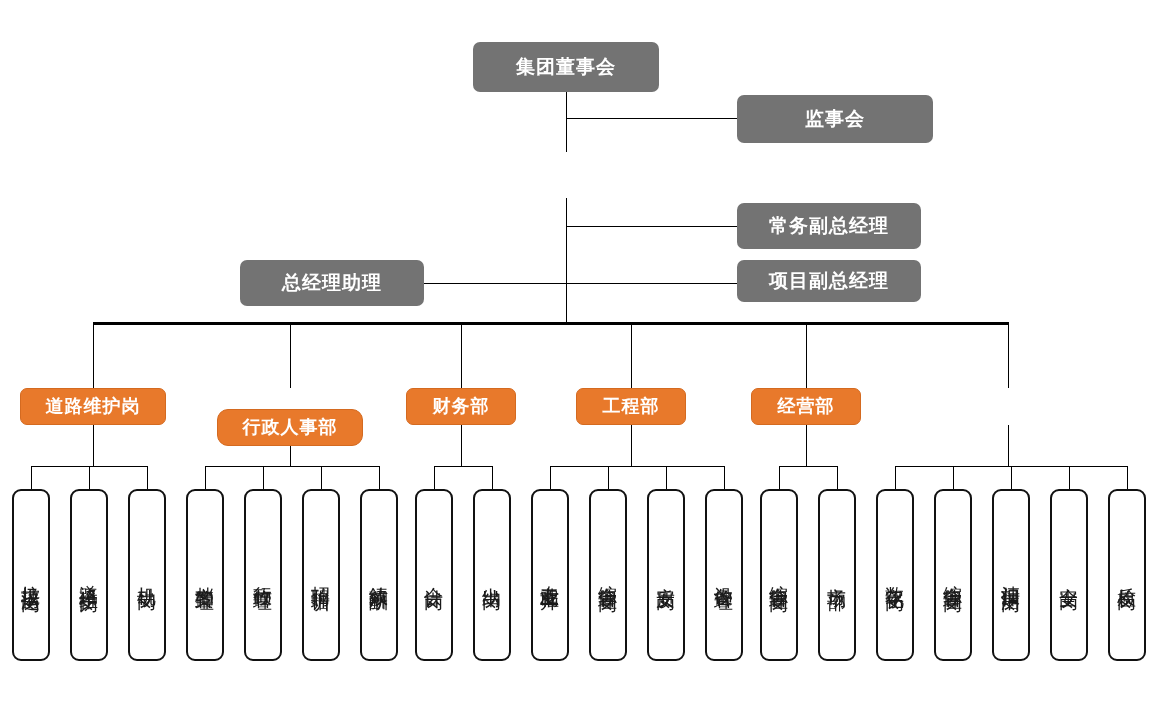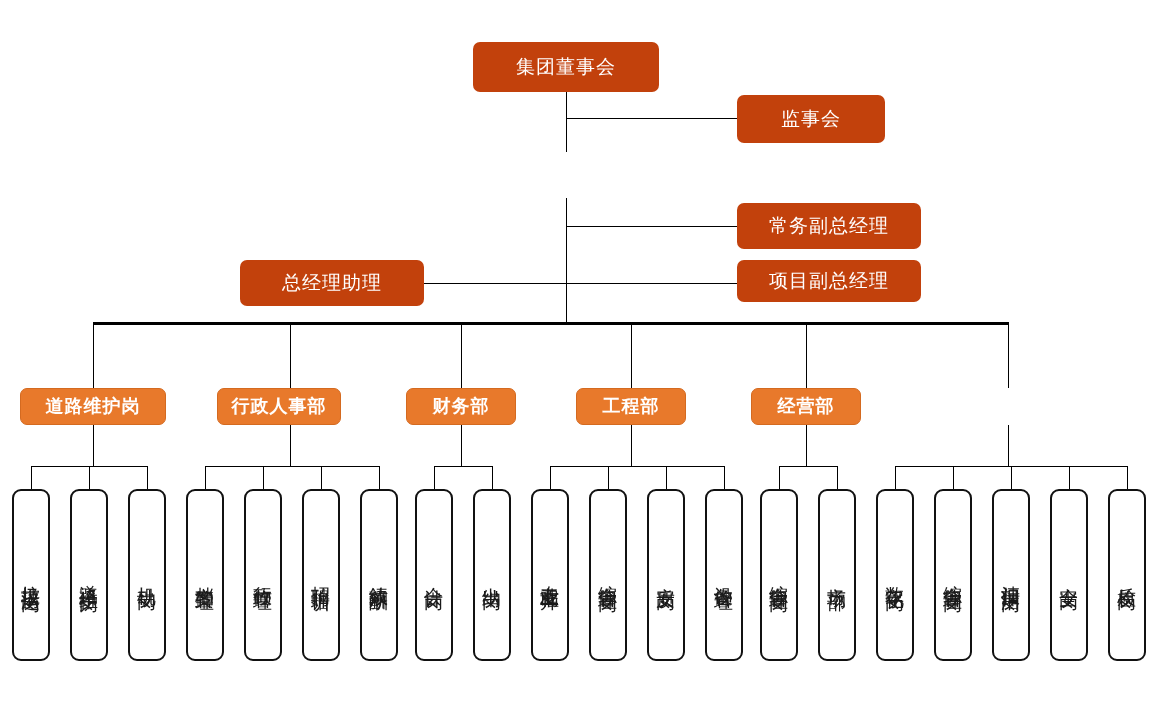--- a/index.html
+++ b/index.html
@@ -32,23 +32,23 @@
     align-items: center;
     justify-content: center;
     border-radius: 7px;
     color: #ffffff;
     text-align: center;
     line-height: 1.15;
     white-space: nowrap;
     letter-spacing: 1px;
   }
   .node.blue {
-    background: #c2410c;
+    background: #737373;
     font-size: 19px;
-    font-weight: 400;
+    font-weight: 700;
   }
   .node.orange {
     background: #e8792b;
     border: 1px solid #d46a20;
     font-size: 18px;
     font-weight: 600;
   }
   .leaf {
     position: absolute;
     width: 38px;
@@ -130,42 +130,42 @@
   <div class="line v" style="left:895px; top:466px; height:23px;"></div>
   <div class="line v" style="left:953px; top:466px; height:23px;"></div>
   <div class="line v" style="left:1011px; top:466px; height:23px;"></div>
   <div class="line v" style="left:1069px; top:466px; height:23px;"></div>
   <div class="line v" style="left:1127px; top:466px; height:23px;"></div>
 
   <div class="node blue" style="left:473px; top:42px; width:186px; height:50px;">
     <span>集团董事会</span>
   </div>
 
-  <div class="node blue" style="left:737px; top:95px; width:148px; height:48px;">
+  <div class="node blue" style="left:737px; top:95px; width:196px; height:48px;">
     <span>监事会</span>
   </div>
 
 
   <div class="node blue" style="left:737px; top:203px; width:184px; height:46px;">
     <span>常务副总经理</span>
   </div>
 
   <div class="node blue" style="left:737px; top:260px; width:184px; height:42px;">
     <span>项目副总经理</span>
   </div>
 
   <div class="node blue" style="left:240px; top:260px; width:184px; height:46px;">
     <span>总经理助理</span>
   </div>
 
   <div class="node orange" style="left:20px; top:388px; width:146px; height:37px;">
     <span>道路维护岗</span>
   </div>
 
-  <div class="node orange" style="left:217px; top:388px; width:124px; height:37px;">
+  <div class="node orange" style="left:217px; top:409px; width:146px; height:37px;border-radius:11px;">
     <span>行政人事部</span>
   </div>
 
   <div class="node orange" style="left:406px; top:388px; width:110px; height:37px;">
     <span>财务部</span>
   </div>
 
   <div class="node orange" style="left:576px; top:388px; width:110px; height:37px;">
     <span>工程部</span>
   </div>

